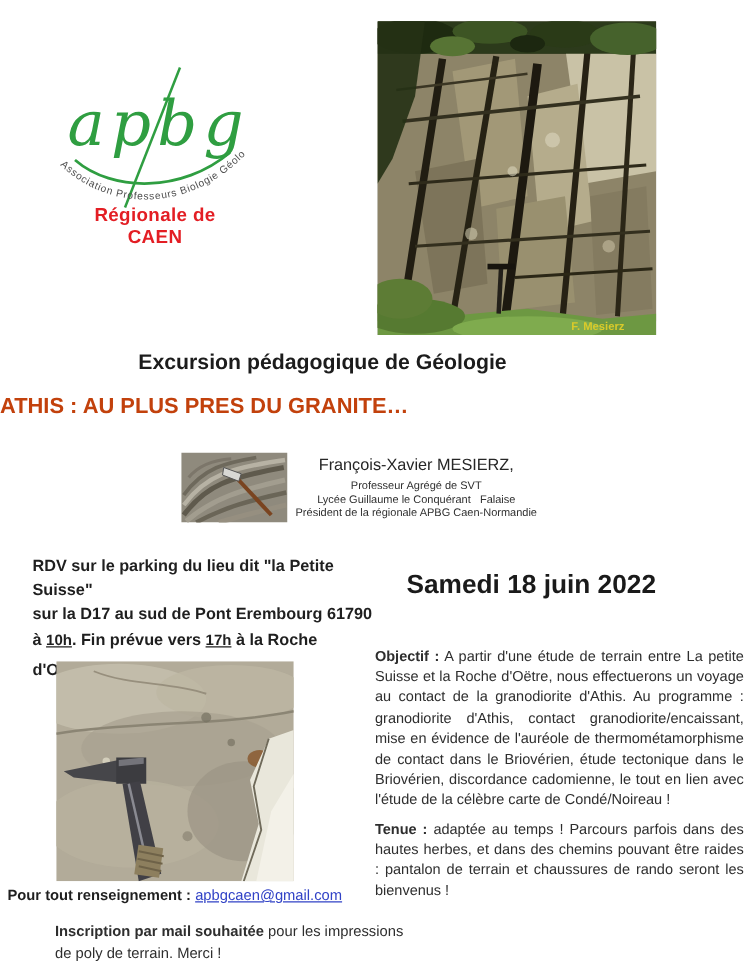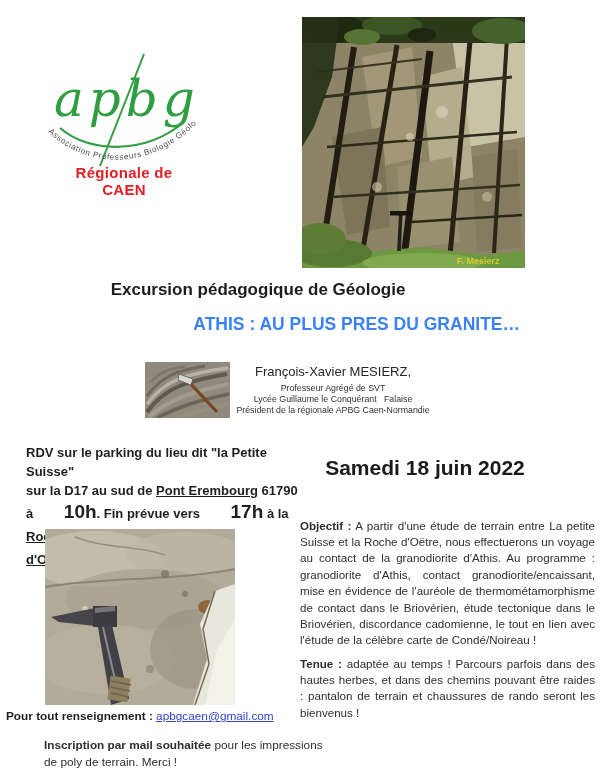--- a/index.html
+++ b/index.html
@@ -12,34 +12,34 @@
   .logo-svg{overflow:visible;display:block;}
   .logo-region{position:absolute;left:12px;top:112px;width:140px;text-align:center;
                font-weight:bold;font-size:15px;color:#e31e24;letter-spacing:.3px;}
 
   
   .hero{left:302px;top:17px;width:223px;height:285px;}
   .photo-frame{display:block;}
 
   
   .h1{left:0;top:280px;width:516px;text-align:center;font-size:17px;font-weight:bold;color:#1c1c1c;}
-  .h2{left:0;top:314px;width:520px;text-align:right;font-size:17.5px;font-weight:bold;color:#3b82f6;}
+  .h2{left:0;top:314px;width:520px;text-align:left;font-size:17.5px;font-weight:bold;color:#c2410c;}
 
   
   .strata{left:145px;top:362px;width:85px;height:56px;}
   .speaker{left:228px;top:364px;width:210px;text-align:center;}
   .spk-name{font-size:13px;color:#262626;margin-bottom:4px;}
   .spk-role{font-size:8.8px;line-height:11px;color:#303030;white-space:pre-wrap;}
 
   
   .rdv{left:26px;top:443px;width:278px;font-weight:bold;font-size:13px;color:#1f1f1f;}
   .rdv-l{line-height:19px;}
   .rdv-l.tall{line-height:23px;}
-  .u{text-decoration:underline;}
-  .big-time{font-size:19px;margin-left:27px;}
+  .u{}
+  .big-time{font-size:12px;text-decoration:underline;}
 
   
   .date{left:305px;top:456px;width:240px;text-align:center;font-size:21px;font-weight:bold;color:#1a1a1a;}
 
   
   .para{left:300px;width:295px;font-size:11.6px;line-height:16.4px;text-align:justify;color:#2e2e2e;}
   .objectif{top:506px;}
   .tenue{top:644px;}
   .b-u{font-weight:bold;}
 

